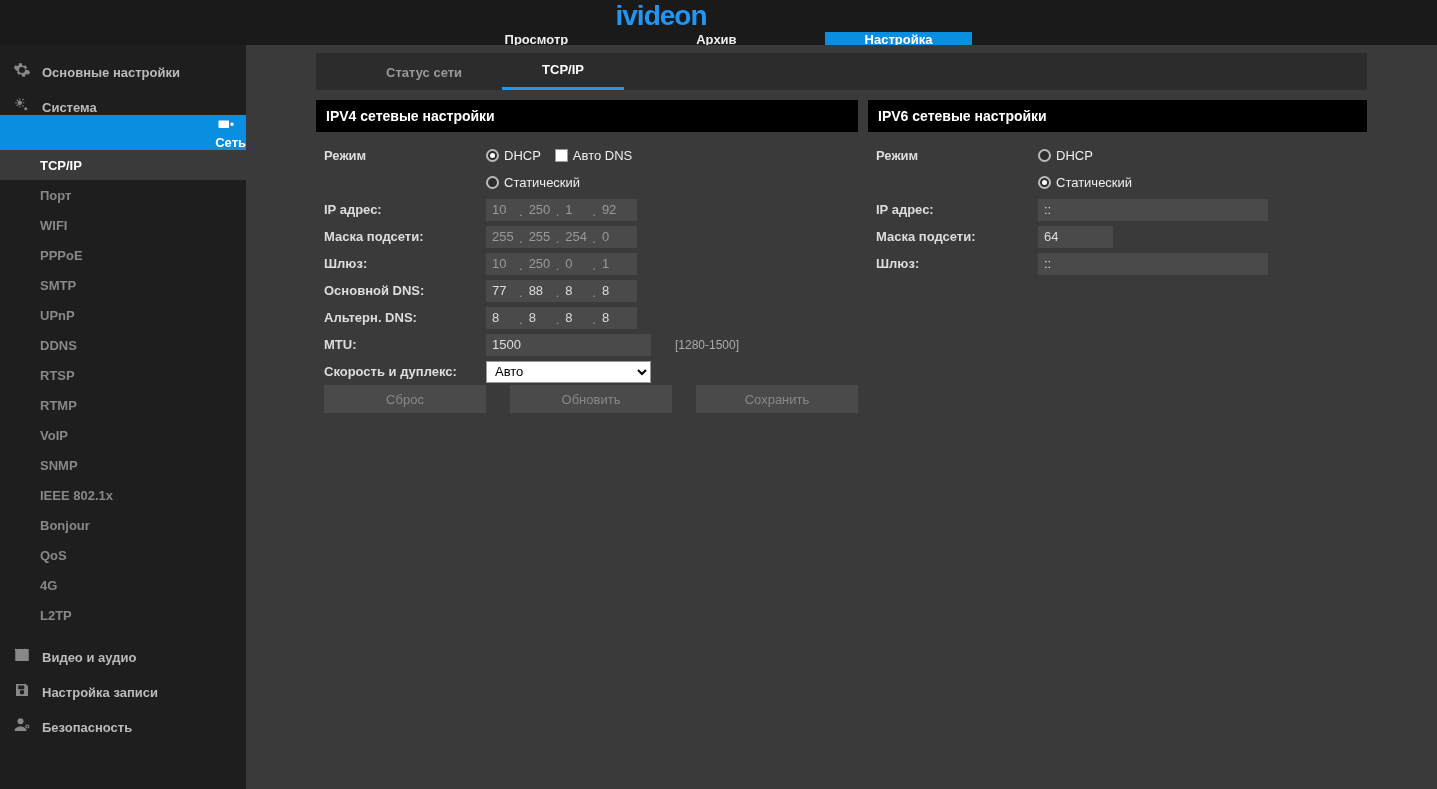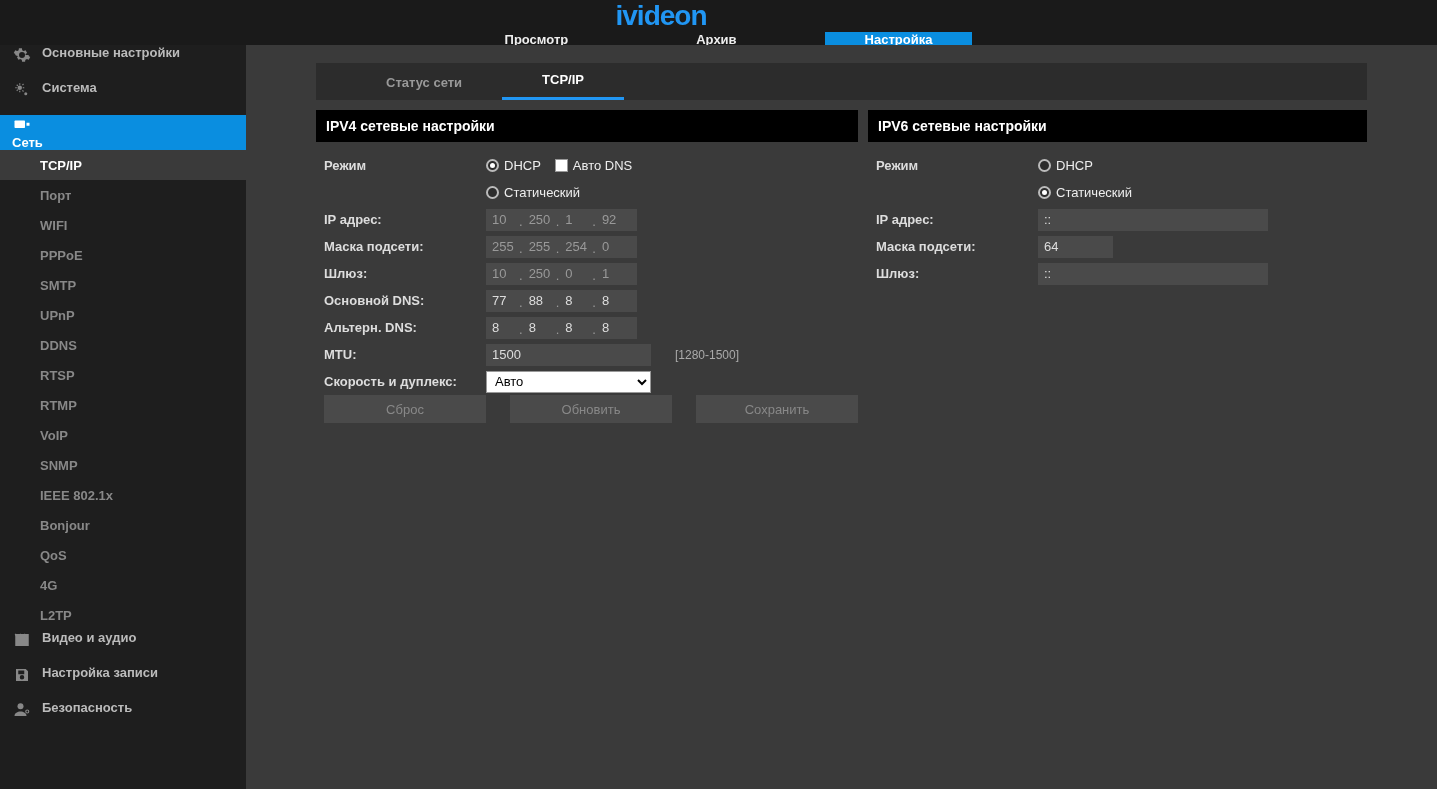--- a/index.html
+++ b/index.html
@@ -49,21 +49,21 @@
   display: flex;
   height: calc(100% - 45px);
 }
 .sidebar {
   width: 246px;
   background: #1e1e1e;
   overflow-y: auto;
 }
 .side-item {
   display: flex;
-  align-items: flex-start;
+  align-items: flex-end;
   height: 35px;
   padding-left: 12px;
   color: #bbb;
   cursor: pointer;
   font-weight: bold;
 }
 .side-item.active {
   background: #0a8ee0;
   color: #fff;
   flex-direction: column;
@@ -85,21 +85,21 @@
   cursor: pointer;
   font-weight: bold;
   font-size: 13px;
 }
 .sub-item.active {
   background: #3a3a3a;
   color: #fff;
 }
 .content {
   flex: 1;
-  padding: 18px 70px;
+  padding: 8px 70px;
   background: #3a3a3a;
 }
 .tab-bar {
   background: #2c2c2c;
   height: 37px;
   display: flex;
   align-items: flex-end;
   padding-left: 30px;
 }
 .tab {

